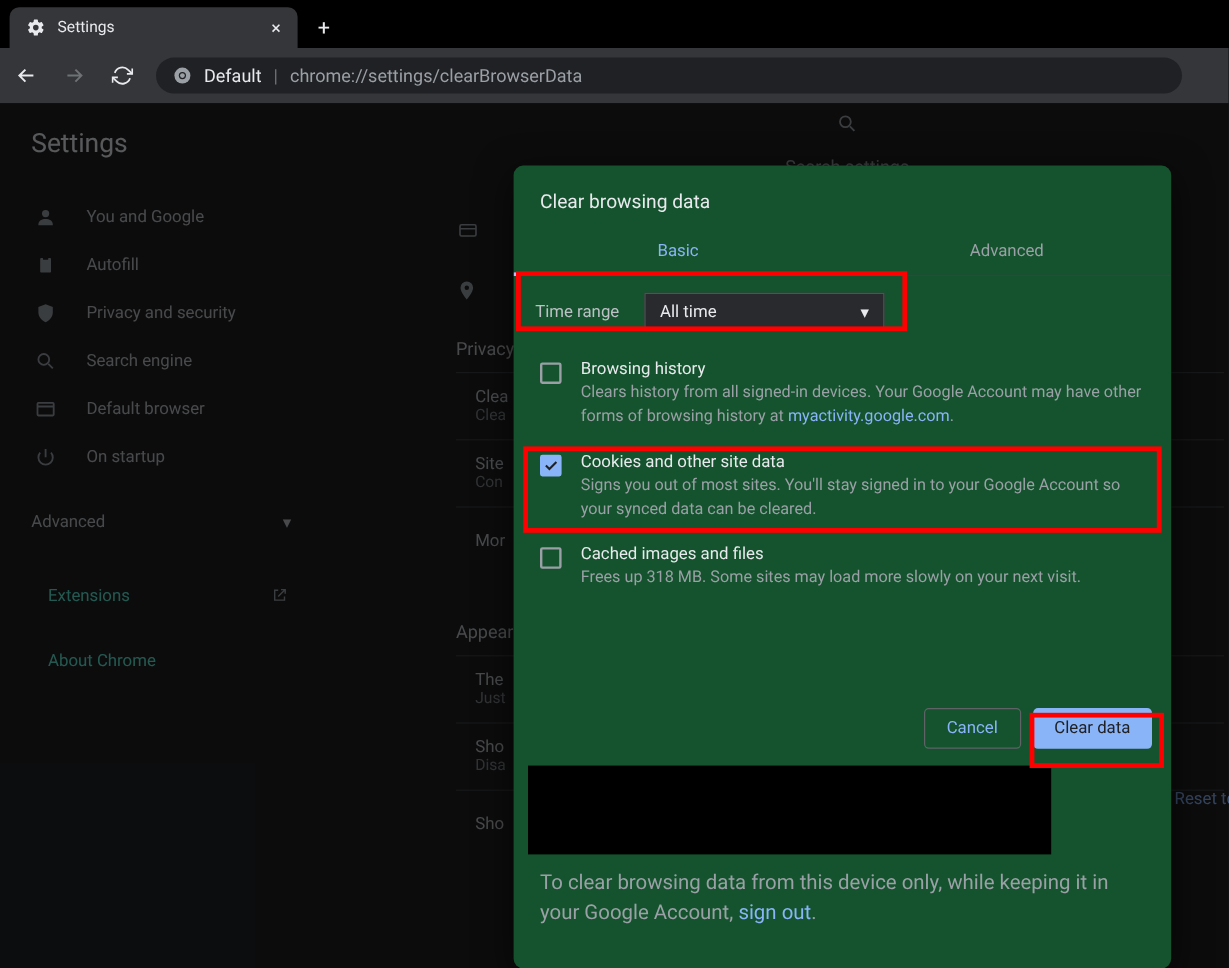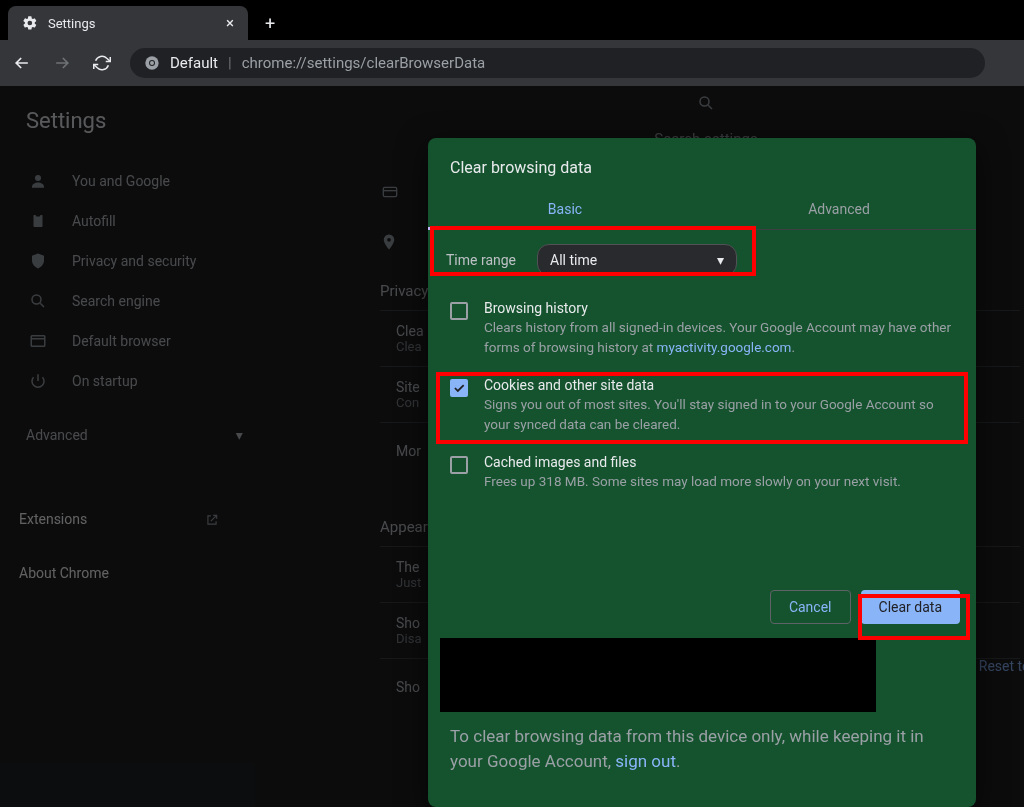--- a/index.html
+++ b/index.html
@@ -28,22 +28,22 @@
   .backdrop { position: absolute; inset: 0; background: #202124; }
 
   .sidebar { position: absolute; left: 0; top: 0; width: 270px; padding: 22px 0 0 0; }
   .sidebar h1 { font-size: 22px; font-weight: 400; color: #e8eaed; padding-left: 26px; margin-bottom: 28px; }
   .side-item { display: flex; align-items: center; gap: 24px; height: 40px; padding-left: 28px;
                font-size: 14px; color: #bdc1c6; }
   .side-item .ico { width: 20px; display:flex; justify-content:center; color:#9aa0a6; }
   .side-adv { display:flex; align-items:center; gap:8px; padding-left:26px; height:40px; font-size:14px;
               color:#bdc1c6; margin-top:14px; }
   .side-adv .caret { margin-left: 140px; }
-  .side-link { padding-left:19px; height:38px; display:flex; align-items:flex-end; font-size:14px;
-               color:#ffffff; gap:8px; margin-top:16px;}
+  .side-link { padding-left:40px; height:38px; display:flex; align-items:flex-start; font-size:14px;
+               color:#5eead4; gap:8px; margin-top:16px;}
   .side-link.first { margin-top: 34px; }
 
   
   .bg-content { position:absolute; left:380px; top:8px; width:640px; }
   .searchbar { display:flex; align-items:center; gap:18px; height:40px; color:#9aa0a6; font-size:15px;
                padding-left:12px;flex-direction:column; }
   .bg-section-label { font-size:15px; color:#bdc1c6; margin-top: 190px; }
   .bg-row { height:56px; border-top:1px solid #3c4043; display:flex; flex-direction:column; justify-content:center;
             padding-left:16px; font-size:14px; color:#bdc1c6; }
   .bg-row .sub { font-size:13px; color:#80868b; }
@@ -57,21 +57,21 @@
   
   .dialog { position:absolute; left:428px; top:52px; width:548px; background:#14532d;
             border-radius:8px; box-shadow:0 8px 30px rgba(0,0,0,.6); overflow:hidden; }
   .dialog-title { font-size:16px; color:#e8eaed; padding:20px 22px 14px; }
   .tabs { display:flex; border-bottom:1px solid #3c4043; }
   .tab { flex:1; text-align:center; font-size:14px; padding:10px 0; color:#9aa0a6; }
   .tab.active { color:#8ab4f8; border-bottom:3px solid #c4b5fd; margin-bottom:-1px; }
 
   .timerange-row { display:flex; align-items:center; gap:21px; padding:14px 18px; }
   .timerange-label { font-size:14px; color:#bdc1c6; white-space:nowrap; }
-  .timerange-select { flex:0 0 200px; height:32px; border:1px solid #505255; border-radius:12px;
+  .timerange-select { flex:0 0 200px; height:32px; border:1px solid #505255; border-radius:0;
                       display:flex; align-items:center; justify-content:space-between; padding:0 12px;
                       font-size:14px; color:#e8eaed; background:#292a2d; }
 
   .opt-row { display:flex; gap:16px; padding:10px 18px 10px 22px; }
   .chk { width:18px; height:18px; border:2px solid #9aa0a6; border-radius:2px; flex:none;
          display:flex; align-items:center; justify-content:center; margin-top:2px; }
   .chk.checked { background:#8ab4f8; border-color:#8ab4f8; color:#202124; }
   .opt-text { font-size:14px; }
   .opt-text .title { color:#e8eaed; margin-bottom:2px; }
   .opt-text .desc  { color:#9aa0a6; font-size:13.5px; line-height:1.45; }

